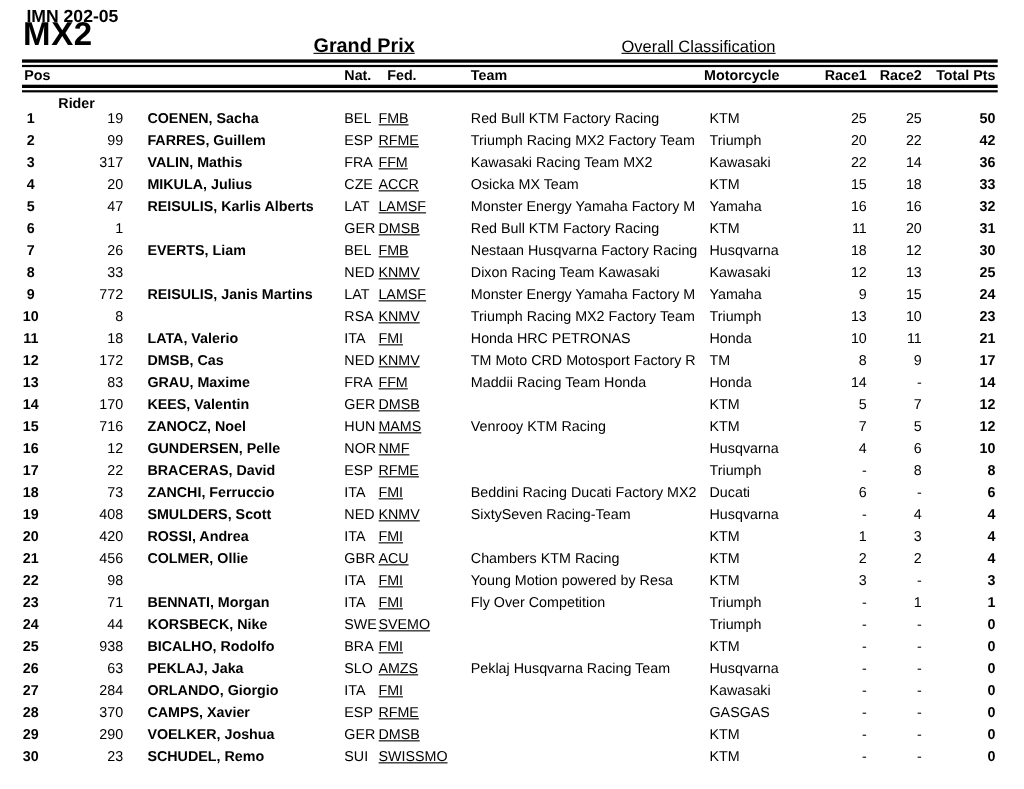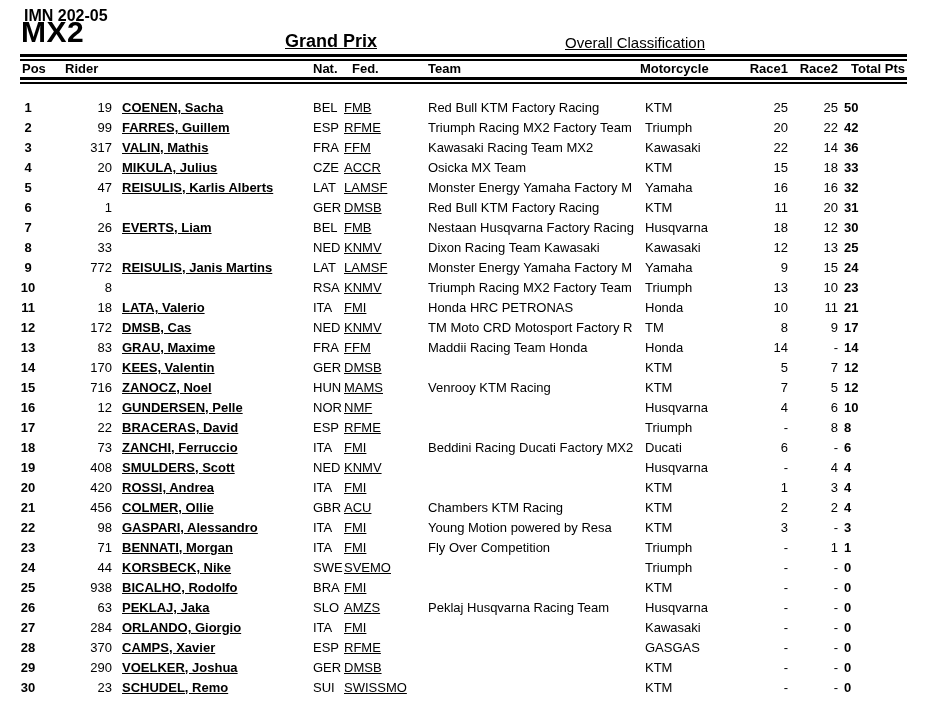--- a/index.html
+++ b/index.html
@@ -20,43 +20,43 @@
 
   
   .dr{left:20px;width:887px;height:2px;border-top:3px solid #000;border-bottom:2px solid #000;}
   .dr1{top:54px;}
   .dr2{top:77px;}
 
   
   .thead{left:0;top:61px;width:931px;height:16px;font-size:13px;font-weight:bold;line-height:16px;}
   .thead span{position:absolute;top:0;white-space:nowrap;}
   .h-pos{left:22px;}
-  .h-rider{left:65px;}
+  .h-rider{left:53px;margin-top:25px;}
   .h-nat{left:313px;}
   .h-fed{left:352px;}
   .h-team{left:428px;}
   .h-moto{left:640px;text-align:right;}
   .h-r1{left:728px;width:60px;text-align:right;}
   .h-r2{left:778px;width:60px;text-align:right;}
   .h-total{left:816px;width:89px;text-align:right;}
 
   
   .tbody{left:0;top:98px;width:931px;}
   .row{position:relative;height:20px;}
   .c{position:absolute;top:0;height:20px;line-height:20px;font-size:13px;white-space:nowrap;}
   .c-pos{left:14px;width:28px;text-align:center;font-weight:bold;}
   .c-num{left:60px;width:52px;text-align:right;}
-  .c-name{left:122px;font-weight:bold;text-decoration:underline;}
+  .c-name{left:134px;font-weight:bold;}
   .c-nat{left:313px;}
   .c-fed{left:344px;width:76px;overflow:hidden;text-decoration:underline;}
   .c-team{left:428px;width:216px;overflow:hidden;}
   .c-moto{left:645px;width:96px;overflow:hidden;}
   .c-r1{left:728px;width:60px;text-align:right;}
   .c-r2{left:778px;width:60px;text-align:right;}
-  .c-total{left:844px;width:61px;text-align:left;font-weight:bold;}
+  .c-total{left:844px;width:61px;text-align:right;font-weight:bold;}
 </style>
 </head>
 <body>
 
 <div class="page">
 
   <div class="abs event-code">IMN 202-05</div>
   <div class="abs category">MX2</div>
   <div class="abs session-title">Grand Prix</div>
   <div class="abs classification-title">Overall Classification</div>
@@ -290,20 +290,21 @@
         <span class="c c-r1">6</span>
         <span class="c c-r2">-</span>
         <span class="c c-total">6</span>
       </div>
       <div class="row">
         <span class="c c-pos">19</span>
         <span class="c c-num">408</span>
         <span class="c c-name">SMULDERS, Scott</span>
         <span class="c c-nat">NED</span>
         <span class="c c-fed">KNMV</span>
+        <span class="c c-team">SixtySeven Racing-Team</span>
         <span class="c c-moto">Husqvarna</span>
         <span class="c c-r1">-</span>
         <span class="c c-r2">4</span>
         <span class="c c-total">4</span>
       </div>
       <div class="row">
         <span class="c c-pos">20</span>
         <span class="c c-num">420</span>
         <span class="c c-name">ROSSI, Andrea</span>
         <span class="c c-nat">ITA</span>
@@ -322,21 +323,20 @@
         <span class="c c-fed">ACU</span>
         <span class="c c-team">Chambers KTM Racing</span>
         <span class="c c-moto">KTM</span>
         <span class="c c-r1">2</span>
         <span class="c c-r2">2</span>
         <span class="c c-total">4</span>
       </div>
       <div class="row">
         <span class="c c-pos">22</span>
         <span class="c c-num">98</span>
-        <span class="c c-name">GASPARI, Alessandro</span>
         <span class="c c-nat">ITA</span>
         <span class="c c-fed">FMI</span>
         <span class="c c-team">Young Motion powered by Resa</span>
         <span class="c c-moto">KTM</span>
         <span class="c c-r1">3</span>
         <span class="c c-r2">-</span>
         <span class="c c-total">3</span>
       </div>
       <div class="row">
         <span class="c c-pos">23</span>

